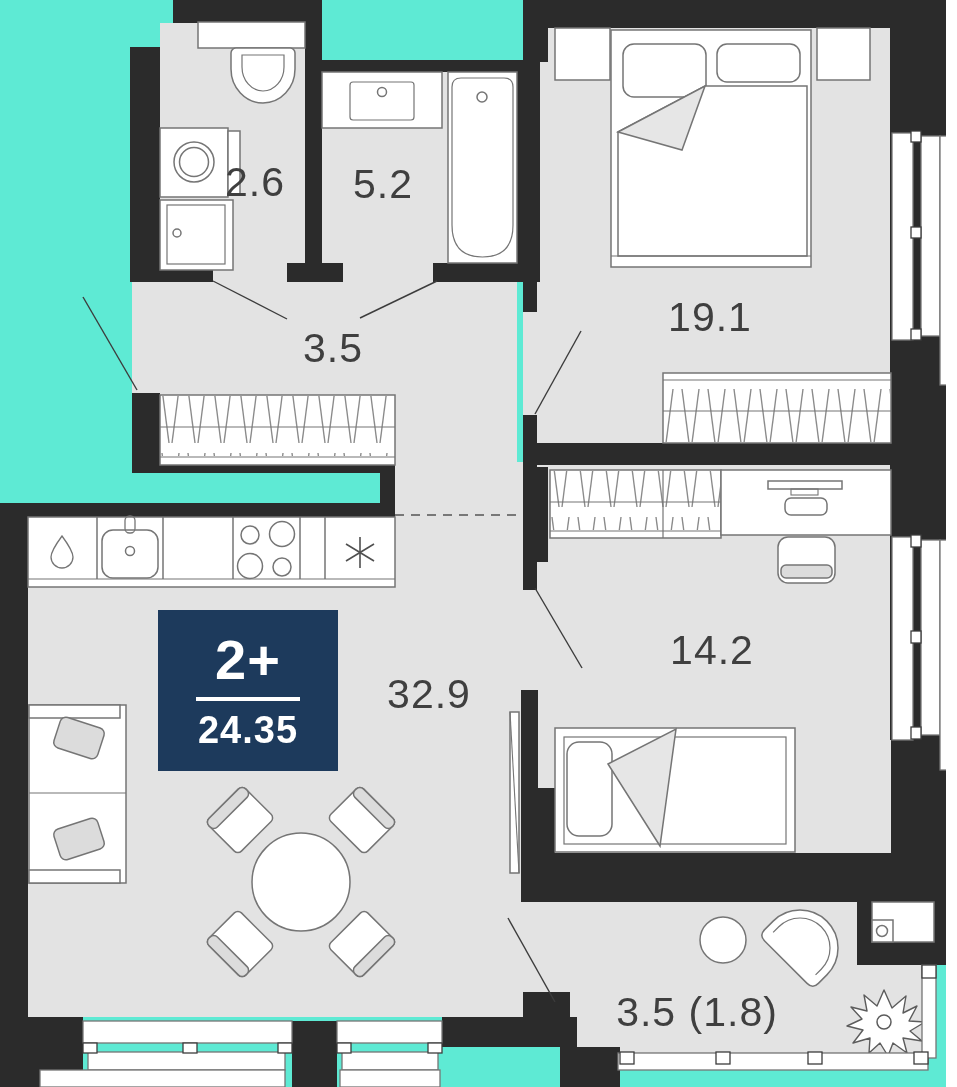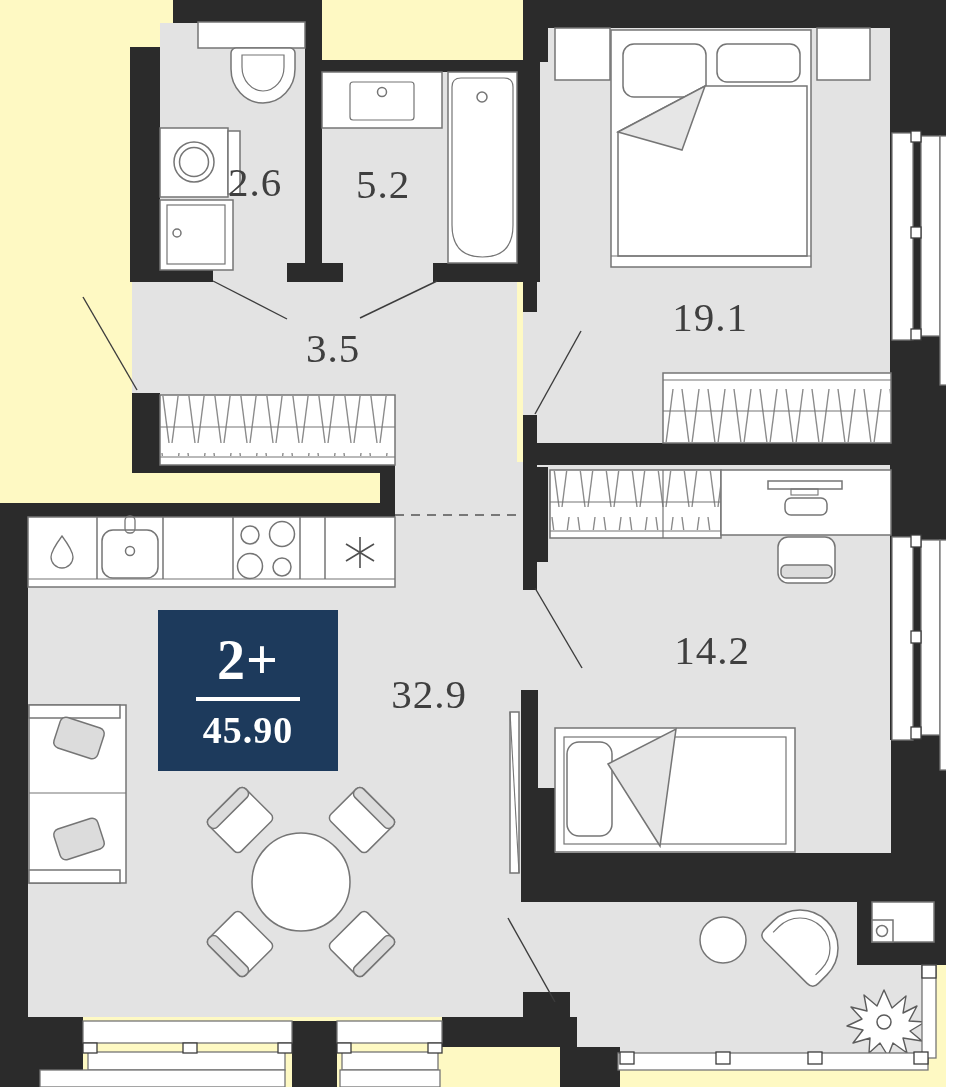--- a/index.html
+++ b/index.html
@@ -1,22 +1,22 @@
 <!DOCTYPE html>
 <html style="--wall: #2b2b2b; --floor: #e3e3e3; --stroke: #757575; --hatch: #8b8b8b; --door-line: #3c3c3c; --label: #3f3f3f; --badge-bg: #1d3a5c; --badge-text: #ffffff; --soft: #e0e0e0;"><head>
 <meta charset="utf-8">
 <style>
   :root{
     --wall:#2b2b2b; --floor:#e3e3e3; --stroke:#757575; --hatch:#8b8b8b;
     --door-line:#3c3c3c; --label:#3f3f3f; --badge-bg:#1d3a5c; --badge-text:#ffffff;
     --soft:#e0e0e0;
   }
   html,body{margin:0;padding:0;background:#fff;}
-  #plan{position:relative;width:946px;height:1087px;background:#fef9c3;overflow:hidden;
-        font-family:Liberation Serif, serif;}
+  #plan{position:relative;width:946px;height:1087px;background:#5eead4;overflow:hidden;
+        font-family:Liberation Sans, sans-serif;}
   #plan svg{position:absolute;left:0;top:0;}
   .room-label{position:absolute;transform:translate(-50%,-50%);color:var(--label);
     font-size:41px;font-weight:300;letter-spacing:1px;white-space:nowrap;}
   .badge{position:absolute;left:158px;top:610px;width:180px;height:161px;
     background:var(--badge-bg);color:var(--badge-text);display:flex;flex-direction:column;
     align-items:center;justify-content:center;}
   .badge .rooms{font-size:56px;font-weight:700;line-height:1;letter-spacing:1px;}
   .badge .rule{width:104px;height:4px;background:var(--badge-text);margin:9px 0 10px 0;}
   .badge .area{font-size:38px;font-weight:700;line-height:1;letter-spacing:1px;}
 </style>
@@ -282,19 +282,20 @@
   </g>
   <line x1="395" y1="515" x2="523" y2="515" stroke="#555555" stroke-width="1.5" stroke-dasharray="9 7"></line>
 </svg>
 
   <div class="room-label" style="left:255px;top:182px">2.6</div>
   <div class="room-label" style="left:383px;top:184px">5.2</div>
   <div class="room-label" style="left:333px;top:348px">3.5</div>
   <div class="room-label" style="left:710px;top:317px">19.1</div>
   <div class="room-label" style="left:712px;top:650px">14.2</div>
   <div class="room-label" style="left:429px;top:694px">32.9</div>
+  <div class="room-label" style="left:697px;top:1012px">3.5 (1.8)</div>
 
   <div class="badge">
     <div class="rooms">2+</div>
     <div class="rule"></div>
-    <div class="area">45.90</div>
+    <div class="area">24.35</div>
   </div>
 </div>
 
 </body></html>

